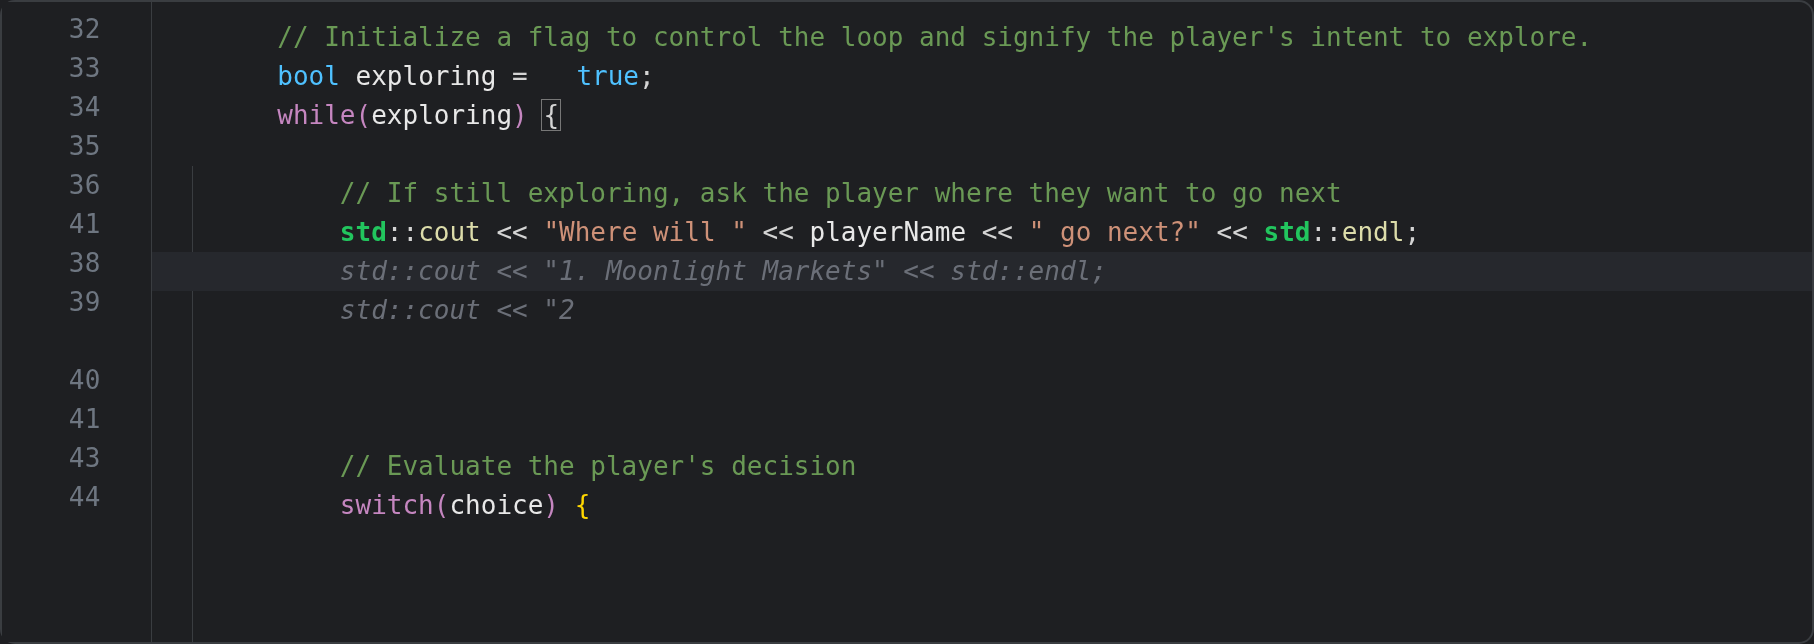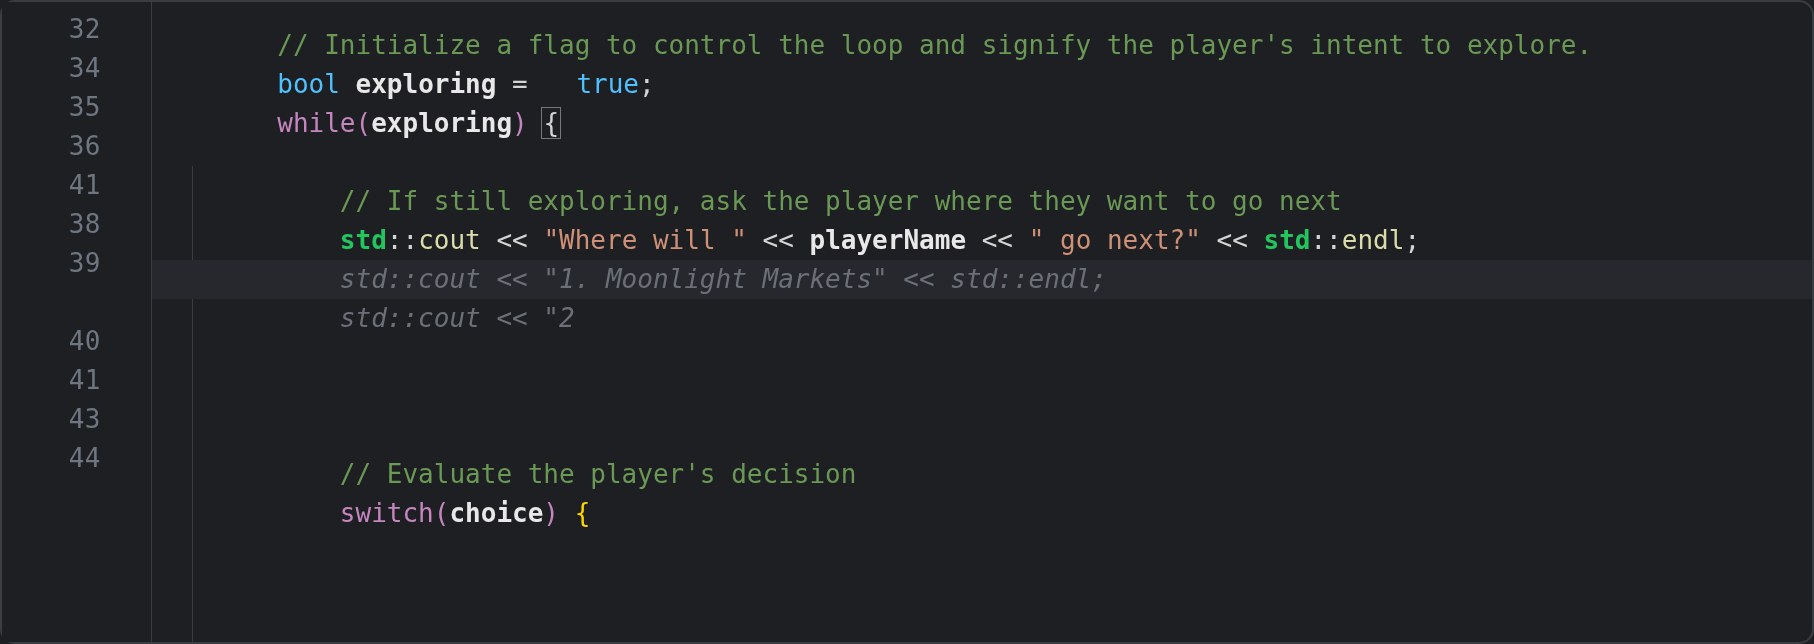--- a/index.html
+++ b/index.html
@@ -31,21 +31,21 @@
     height: 39px;
     line-height: 39px;
     text-align: right;
     padding-right: 50px;
     color: #6e7681;
     font-size: 26px;
     letter-spacing: 0.5px;
   }
   .code {
     flex: 1;
-    padding-top: 24px;
+    padding-top: 16px;
     position: relative;
     font-size: 26px;
   }
   .line {
     height: 39px;
     line-height: 39px;
     white-space: pre;
     font-size: 26px;
     padding-left: 0;
     position: relative;
@@ -85,29 +85,30 @@
   .c-op      { color: #d4d4d4; }
   .c-punct   { color: #d4d4d4; }
   .c-bracket { color: #ffd700; }
   .c-bracket-match {
     color: #d4d4d4;
     border: 1px solid #777;
     padding: 0 1px;
     margin: 0 -2px;
   }
   .c-ghost   { color: #6b6f78; font-style: italic; }
-  .c-white   { color: #e8e8e8; font-weight: bold; }
+  .c-white   { color: #e8e8e8; }
 </style>
 </head>
 <body>
 
 <div class="editor">
 
   <div class="gutter">
     <div class="ln">32</div>
+    <div class="ln">33</div>
     <div class="ln">34</div>
     <div class="ln">35</div>
     <div class="ln">36</div>
     <div class="ln">41</div>
     <div class="ln">38</div>
     <div class="ln">39</div>
     <div class="ln"></div>
     <div class="ln">40</div>
     <div class="ln">41</div>
     <div class="ln">43</div>

